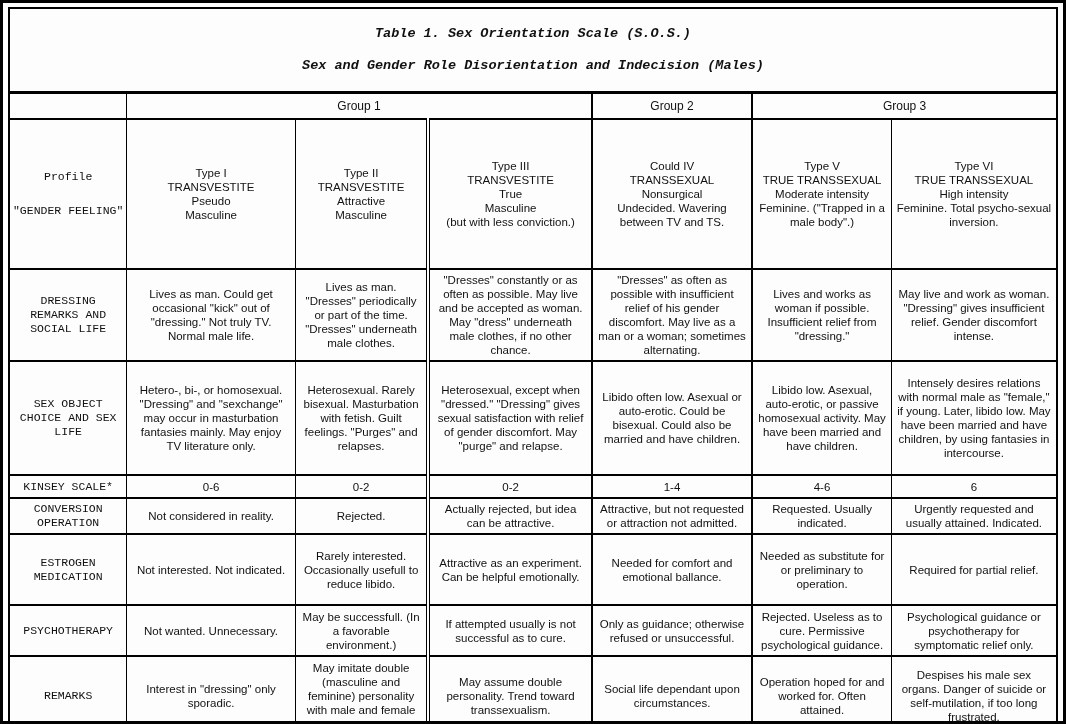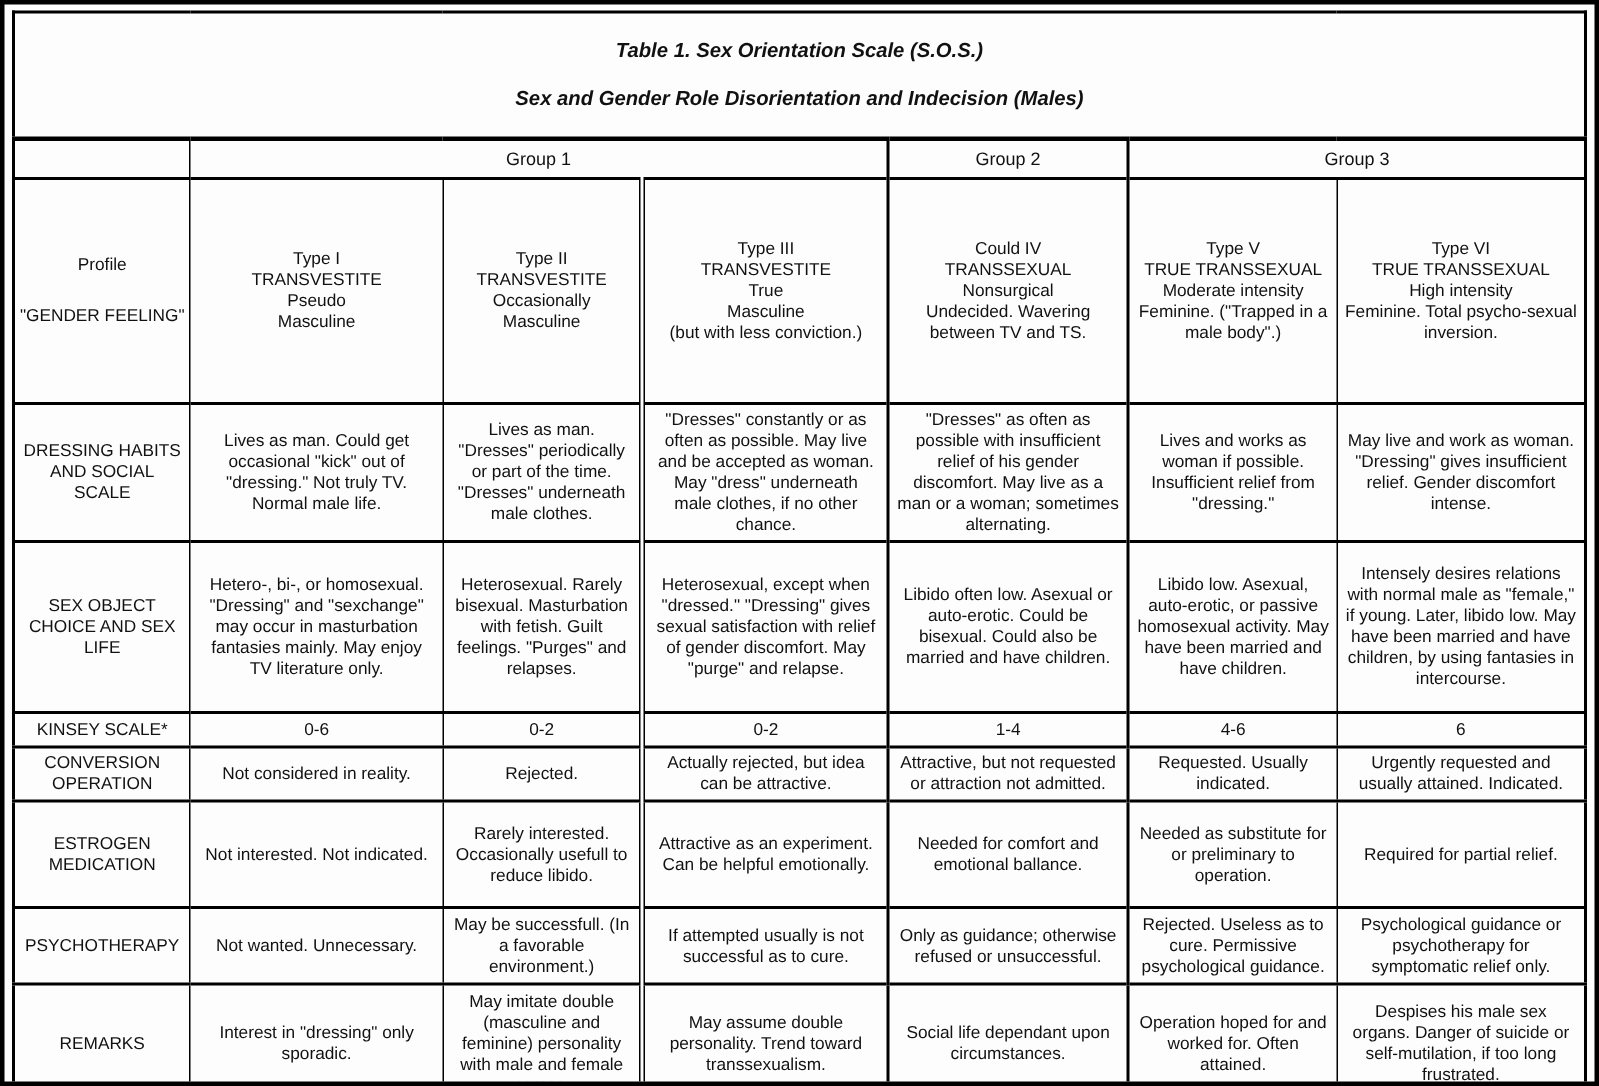--- a/index.html
+++ b/index.html
@@ -29,21 +29,21 @@
     border-left: 1px solid #000;
     border-top: 2px solid #000;
     vertical-align: middle;
     text-align: center;
     font-size: 11.5px;
     line-height: 1.22;
     padding: 3px 5px;
     white-space: pre-line;
     overflow: hidden;
   }
-  td.first { border-left: none; }
+  td.first { border-left: none; font-family: Liberation Mono, monospace; }
   td.dbl  { border-left: 4px double #000; }
   td.grp  { border-left: 2px solid #000; }
 
   tr.title-row td {
     border-top: none;
     border-left: none;
     padding: 2px;
   }
   .title-line {
     font-weight: bold;
@@ -122,21 +122,21 @@
           <div>Type I</div>
           <div>TRANSVESTITE</div>
           <div>Pseudo</div>
           <div>Masculine</div>
         </div>
       </td>
       <td>
         <div class="profile-stack">
           <div>Type II</div>
           <div>TRANSVESTITE</div>
-          <div>Occasionally</div>
+          <div>Attractive</div>
           <div>Masculine</div>
         </div>
       </td>
       <td class="dbl">
         <div class="profile-stack">
           <div>Type III</div>
           <div>TRANSVESTITE</div>
           <div>True</div>
           <div>Masculine
 (but with less conviction.)</div>
@@ -162,21 +162,21 @@
         <div class="profile-stack">
           <div>Type VI</div>
           <div>TRUE TRANSSEXUAL</div>
           <div>High intensity</div>
           <div>Feminine. Total psycho-sexual inversion.</div>
         </div>
       </td>
     </tr>
 
     <tr class="r-dressing">
-      <td class="first rowlabel">DRESSING HABITS AND SOCIAL SCALE</td>
+      <td class="first rowlabel">DRESSING REMARKS AND SOCIAL LIFE</td>
       <td>Lives as man. Could get occasional "kick" out of "dressing." Not truly TV. Normal male life.</td>
       <td>Lives as man. "Dresses" periodically or part of the time. "Dresses" underneath male clothes.</td>
       <td class="dbl">"Dresses" constantly or as often as possible. May live and be accepted as woman. May "dress" underneath male clothes, if no other chance.</td>
       <td class="grp">"Dresses" as often as possible with insufficient relief of his gender discomfort. May live as a man or a woman; sometimes alternating.</td>
       <td class="grp">Lives and works as woman if possible. Insufficient relief from "dressing."</td>
       <td>May live and work as woman. "Dressing" gives insufficient relief. Gender discomfort intense.</td>
     </tr>
 
     <tr class="r-sexobject">
       <td class="first rowlabel">SEX OBJECT CHOICE AND SEX LIFE</td>

